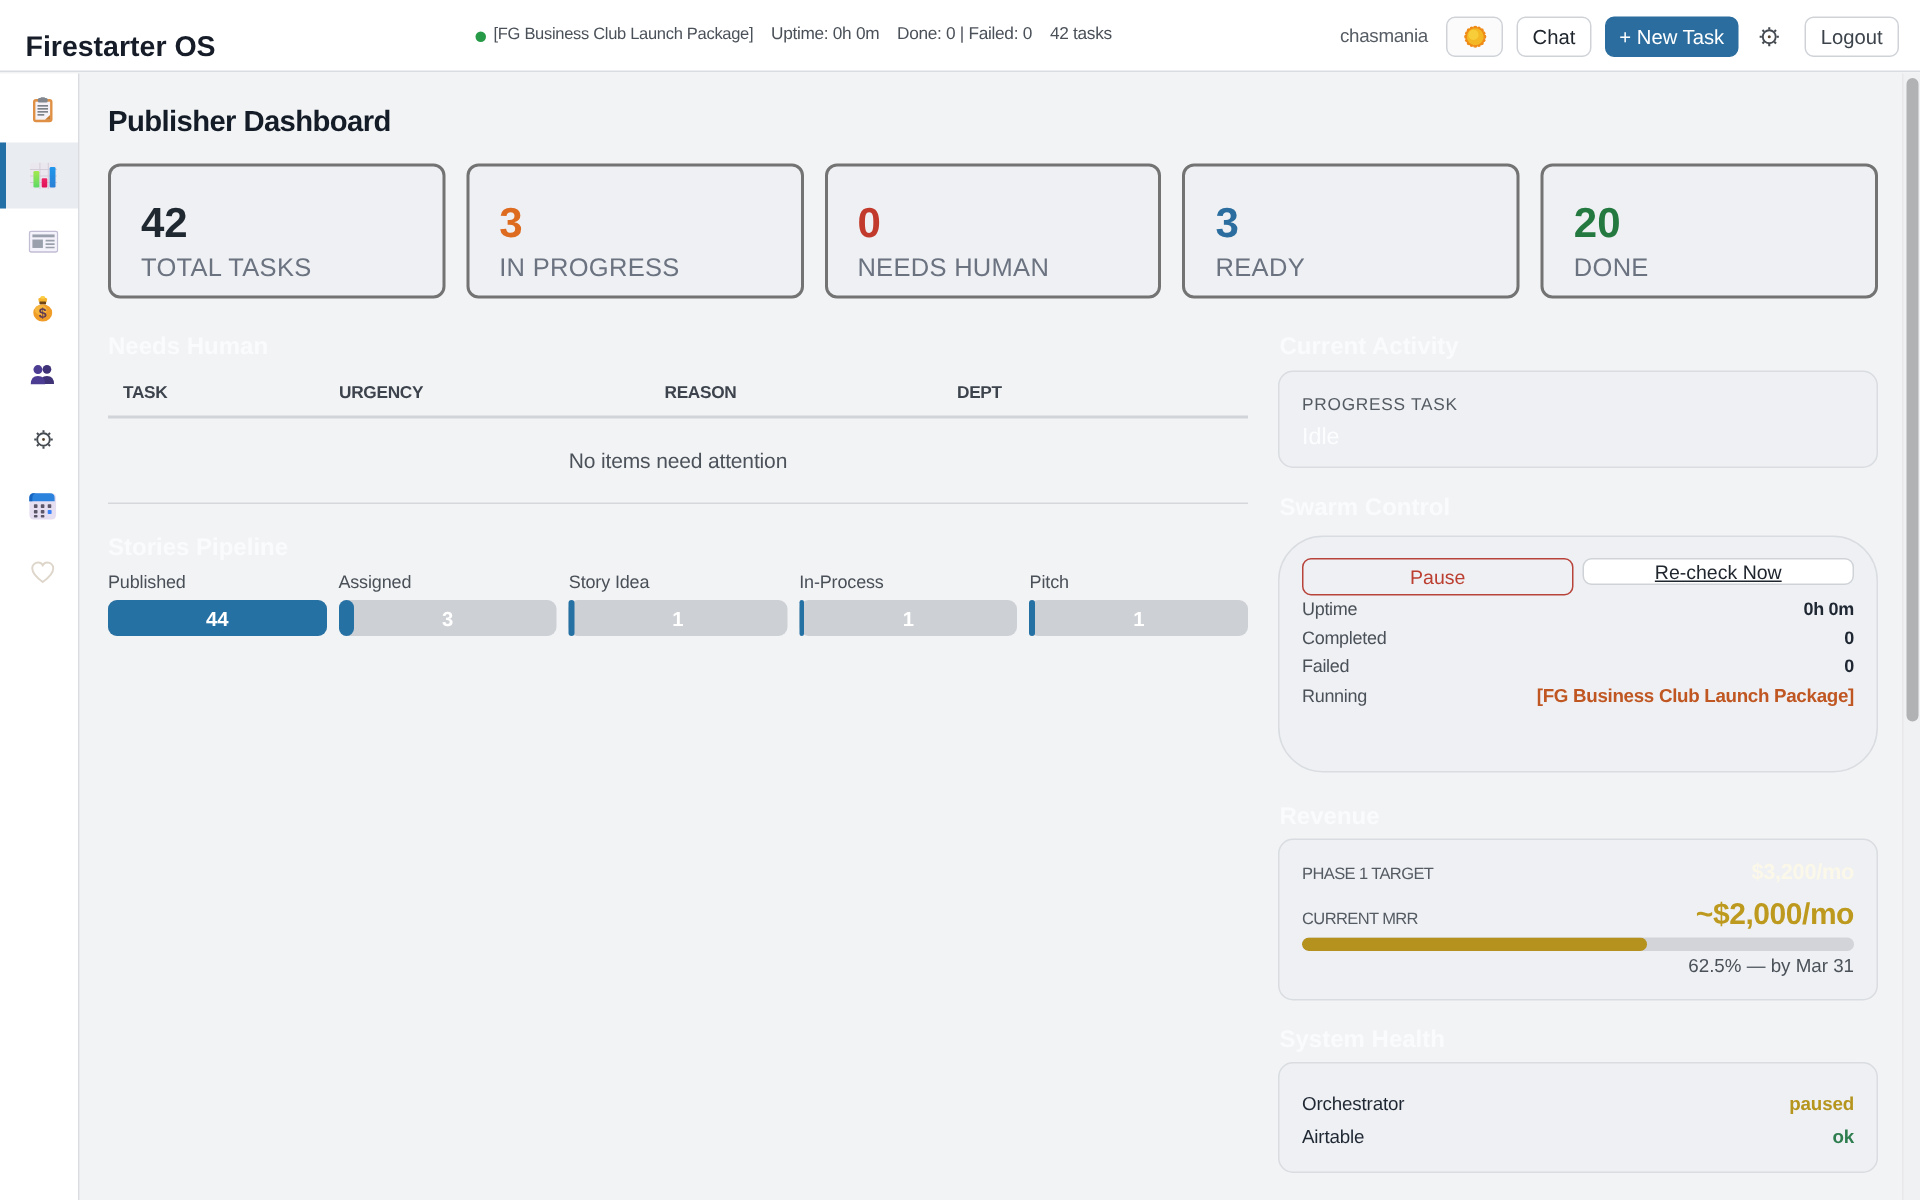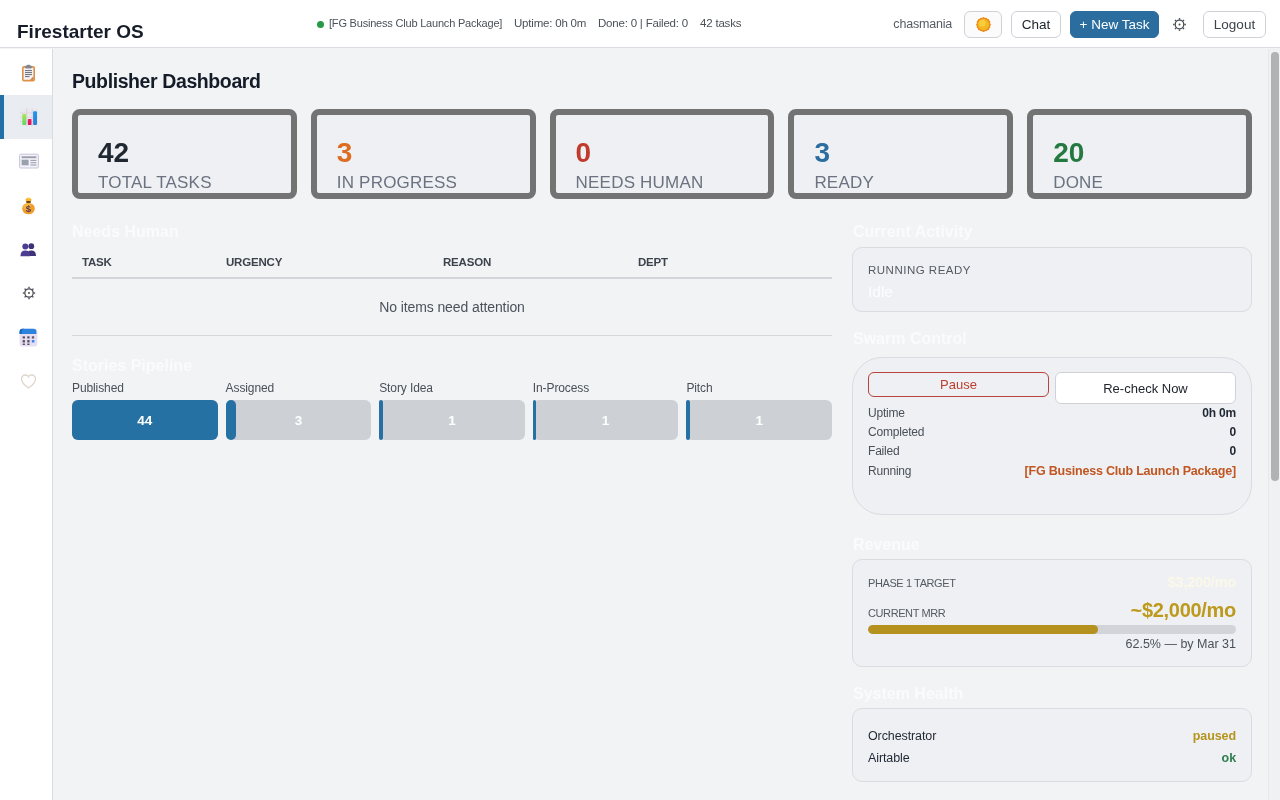--- a/index.html
+++ b/index.html
@@ -32,56 +32,56 @@
 .nav .item { height:44px; display:flex; align-items:center; justify-content:center; padding-left:5px; }
 .nav .item.sel { background:#e9ecf0; border-left:4px solid #2270a5; padding-left:1px; }
 .nav svg { display:block; }
 
 
 .main { position:absolute; left:53px; top:49px; width:1227px; height:751px; }
 .h2 { position:absolute; left:19px; top:21px; font-size:19.5px; font-weight:bold; color:#141c28; letter-spacing:-0.4px; }
 
 
 .stats { position:absolute; left:19px; top:60px; width:1180px; display:grid; grid-template-columns:repeat(5,1fr); gap:14px; }
-.scard { height:90px; background:#eef0f3; border:6px solid #737373; border-radius:8px; padding:21px 20px 0 20px; }
+.scard { height:90px; background:#eef0f3; border:2px solid #737373; border-radius:8px; padding:21px 20px 0 20px; }
 .scard .num { font-size:28px; font-weight:bold; line-height:34px; }
 .scard .lbl { font-size:17px; color:#6b7280; letter-spacing:0.2px; margin-top:3px; }
 .c-dark { color:#1f2730; } .c-orange { color:#dd6b20; } .c-red { color:#c23a2b; } .c-blue { color:#2a6d9e; } .c-green { color:#23793f; }
 
 .sechead { font-size:16px; font-weight:bold; color:#fafbfc; }
 
 
 .leftcol { position:absolute; left:19px; top:0; width:760px; }
 .nh-head { position:absolute; top:173.5px; left:0; }
 .table-head { position:absolute; top:206.5px; left:0; width:760px; font-size:11.5px; font-weight:bold; color:#3d434c; letter-spacing:-0.2px; }
 .table-head span { position:absolute; top:0; }
 .table-line1 { position:absolute; top:228px; left:0; width:760px; border-bottom:2px solid #d1d4d8; }
 .noitems { position:absolute; top:250px; left:0; width:760px; text-align:center; font-size:14px; letter-spacing:-0.1px; color:#4c525a; }
 .table-line2 { position:absolute; top:286px; left:0; width:760px; border-bottom:1px solid #d5d7db; }
 
 .sp-head { position:absolute; top:308px; left:0; }
 .pipeline { position:absolute; top:332px; left:0; width:760px; display:grid; grid-template-columns:repeat(5,1fr); gap:8px; }
 .pl .plabel { font-size:12px; color:#4a5058; margin-bottom:5px; letter-spacing:-0.1px; }
-.pl .pbar { position:relative; height:40px; background:#cdd0d5; border-radius:6px; }
+.pl .pbar { position:relative; height:24px; background:#cdd0d5; border-radius:6px; }
 .pl .pfill { position:absolute; left:0; top:0; bottom:0; background:#2571a4; border-radius:6px; }
 .pl .pnum { position:absolute; left:0; top:0; width:100%; height:100%; display:flex; align-items:center; justify-content:center; font-size:13.5px; font-weight:bold; color:#fff; }
 
 
 .rightcol { position:absolute; left:799px; top:0; width:400px; }
 .rc-card { background:#eef0f3; border:1px solid #d9dce0; border-radius:10px; }
 .ca-head { position:absolute; top:173.5px; left:1px; }
 .ca-card { position:absolute; top:198px; left:0; width:400px; height:65px; padding:14px 15px; }
 .rtask { position:absolute; left:15px; top:15.5px; font-size:11.5px; color:#555b63; letter-spacing:0.5px; }
 .idle { position:absolute; left:15px; top:34.5px; font-size:15.5px; color:#fcfdfe; }
 
 .sc-head { position:absolute; top:281px; left:1px; }
 .sc-card { position:absolute; top:308px; left:0; width:400px; height:158px; padding:14px 15px;border-radius:30px; }
 .sc-btns { display:grid; grid-template-columns:1fr 1fr; gap:6px; }
 .pausebtn { height:25px; border:1px solid #b8433a; border-radius:6px; color:#bc3e30; font-size:13px; background:transparent; display:flex; align-items:center; justify-content:center; font-family:inherit; }
-.recheck { height:32px; border:1px solid #cfd3d8; border-radius:6px; color:#20262e; font-size:13px; background:#fff; display:flex; align-items:center; justify-content:center; font-family:inherit; }
+.recheck { height:18px; border:1px solid #cfd3d8; border-radius:6px; color:#20262e; font-size:13px; background:#fff; display:flex; align-items:center; justify-content:center; font-family:inherit;text-decoration:underline; }
 .krow { display:flex; justify-content:space-between; font-size:12px; letter-spacing:-0.2px; line-height:19.2px; color:#4b5159; }
 .krow.first { margin-top:11px; }
 .krow b { font-weight:bold; color:#1f2733; }
 .v-green { color:#2e7d4f !important; } .v-orange { color:#c05621 !important; } .v-yellow { color:#b5951e !important; }
 
 .rev-head { position:absolute; top:487px; left:1px; }
 .rev-card { position:absolute; top:510px; left:0; width:400px; height:108px; }
 .rrow { position:absolute; left:15px; right:15px; display:flex; justify-content:space-between; align-items:baseline; }
 .rlbl { font-size:11px; color:#555b63; letter-spacing:-0.4px; }
 .rv1 { font-size:14.5px; font-weight:bold; color:#fbf8ea; letter-spacing:-0.2px; }
@@ -171,21 +171,21 @@
             <div class="pfill" style="width:3.4px;border-radius:3px;"></div>
             <div class="pnum">1</div>
           </div>
         </div>
     </div>
   </div>
 
   <div class="rightcol">
     <div class="sechead ca-head">Current Activity</div>
     <div class="rc-card ca-card">
-      <div class="rtask">RUNNING READY</div>
+      <div class="rtask">PROGRESS TASK</div>
       <div class="idle">Idle</div>
     </div>
 
     <div class="sechead sc-head">Swarm Control</div>
     <div class="rc-card sc-card">
       <div class="sc-btns">
           <div class="pausebtn">Pause</div>
           <div class="recheck">Re-check Now</div>
         </div>
       <div class="krow">

